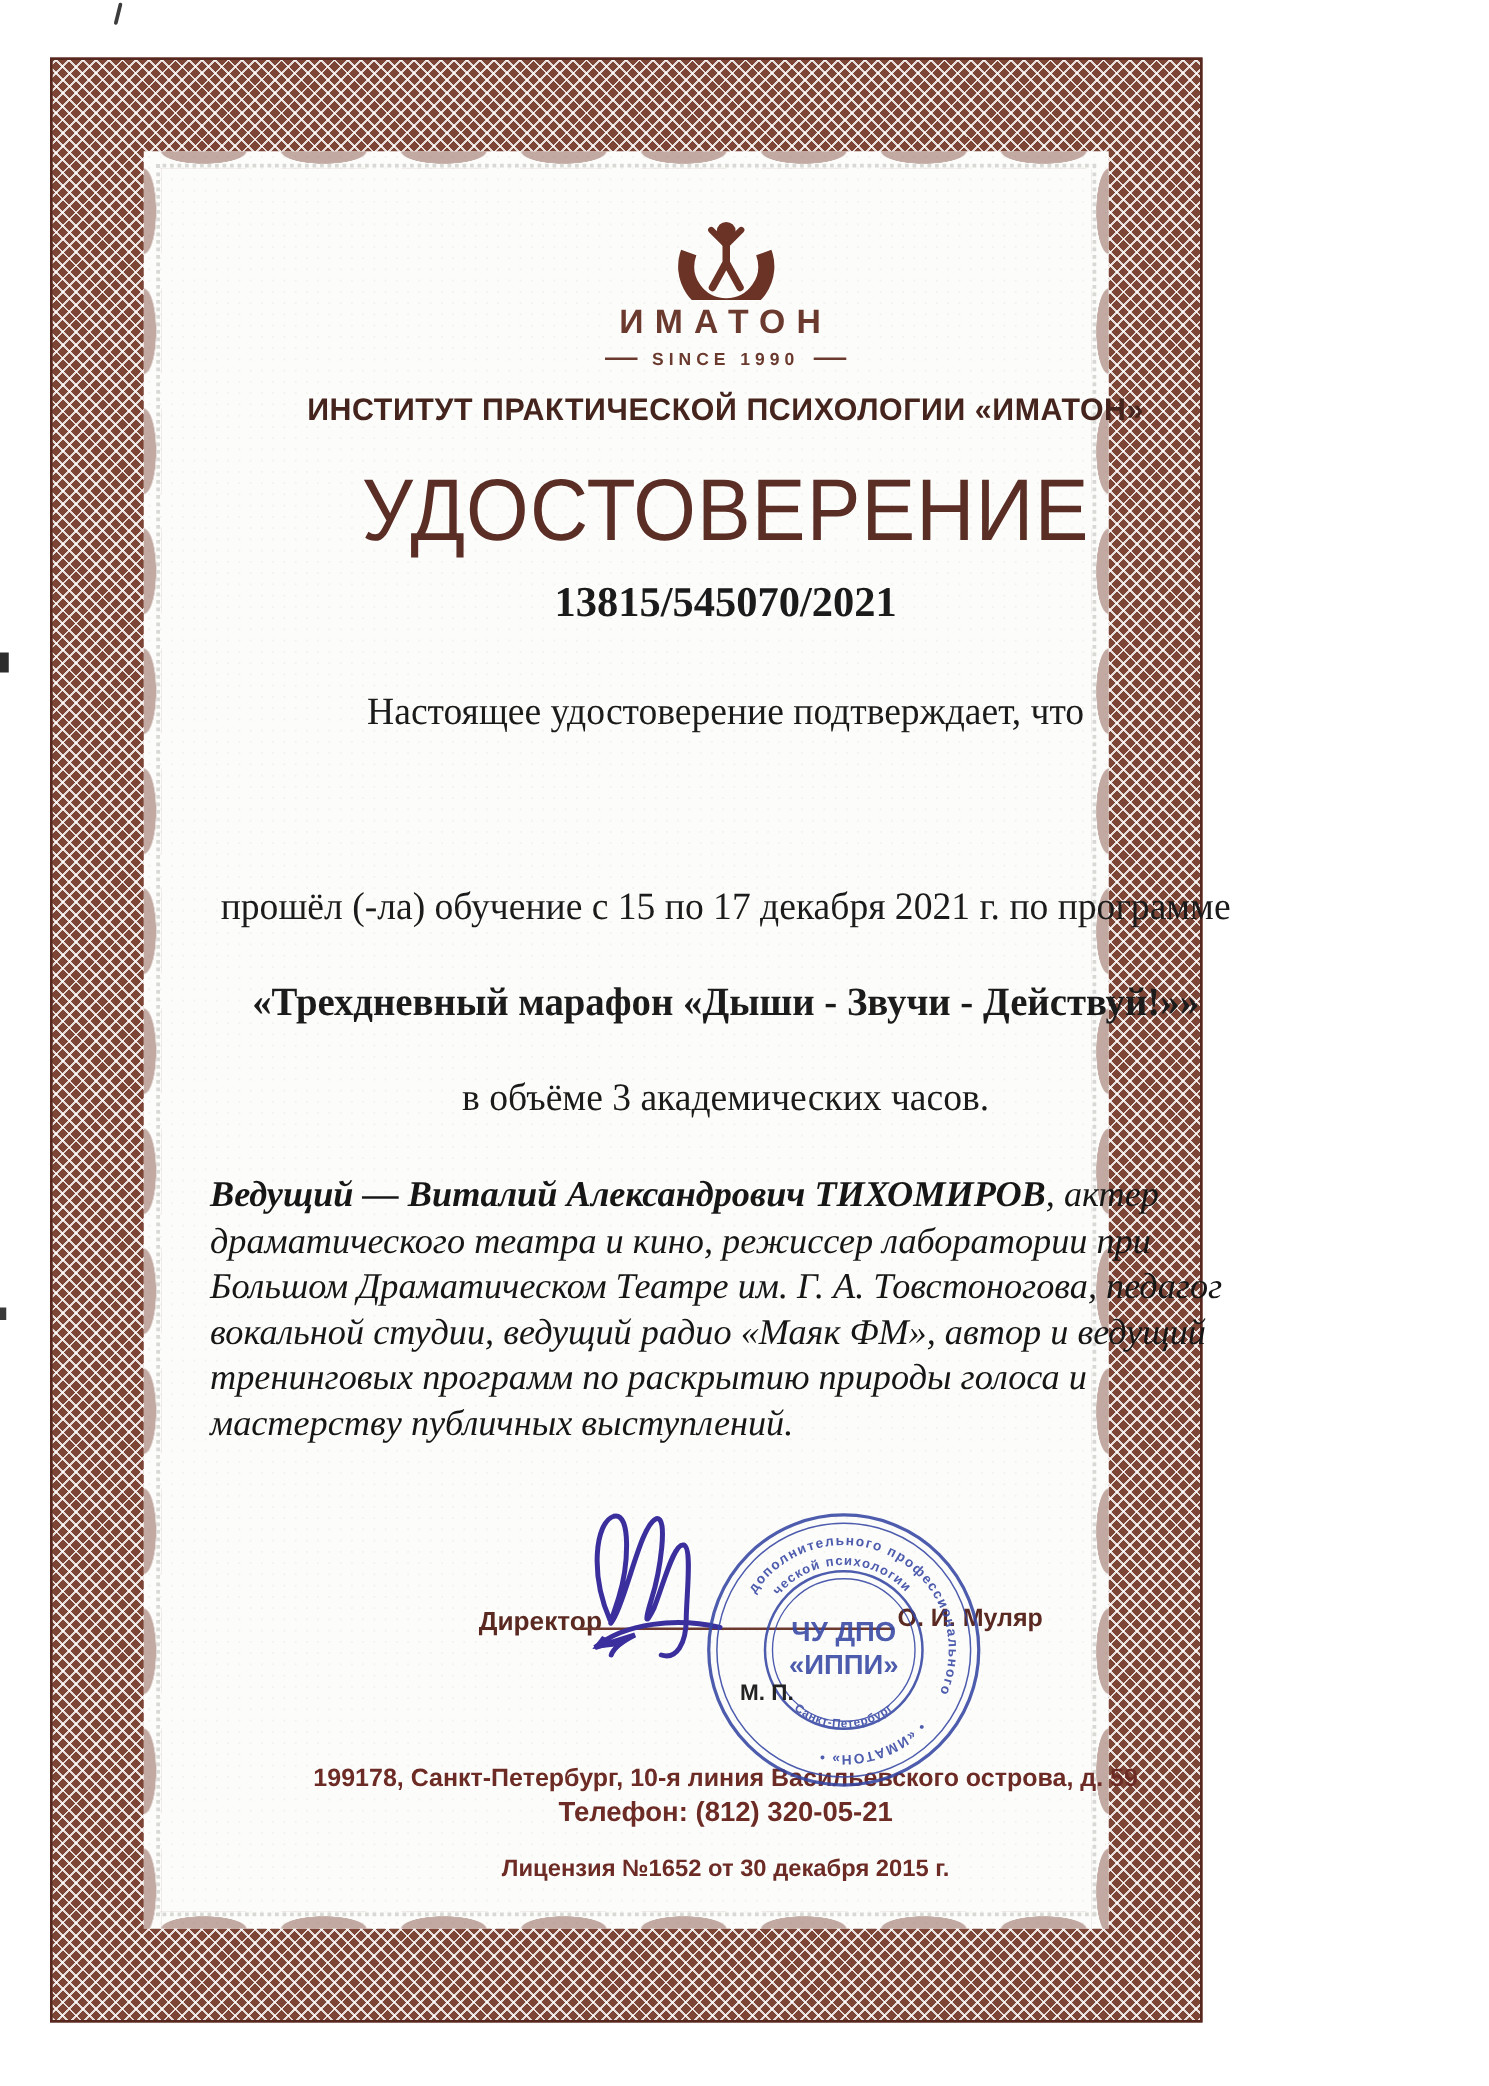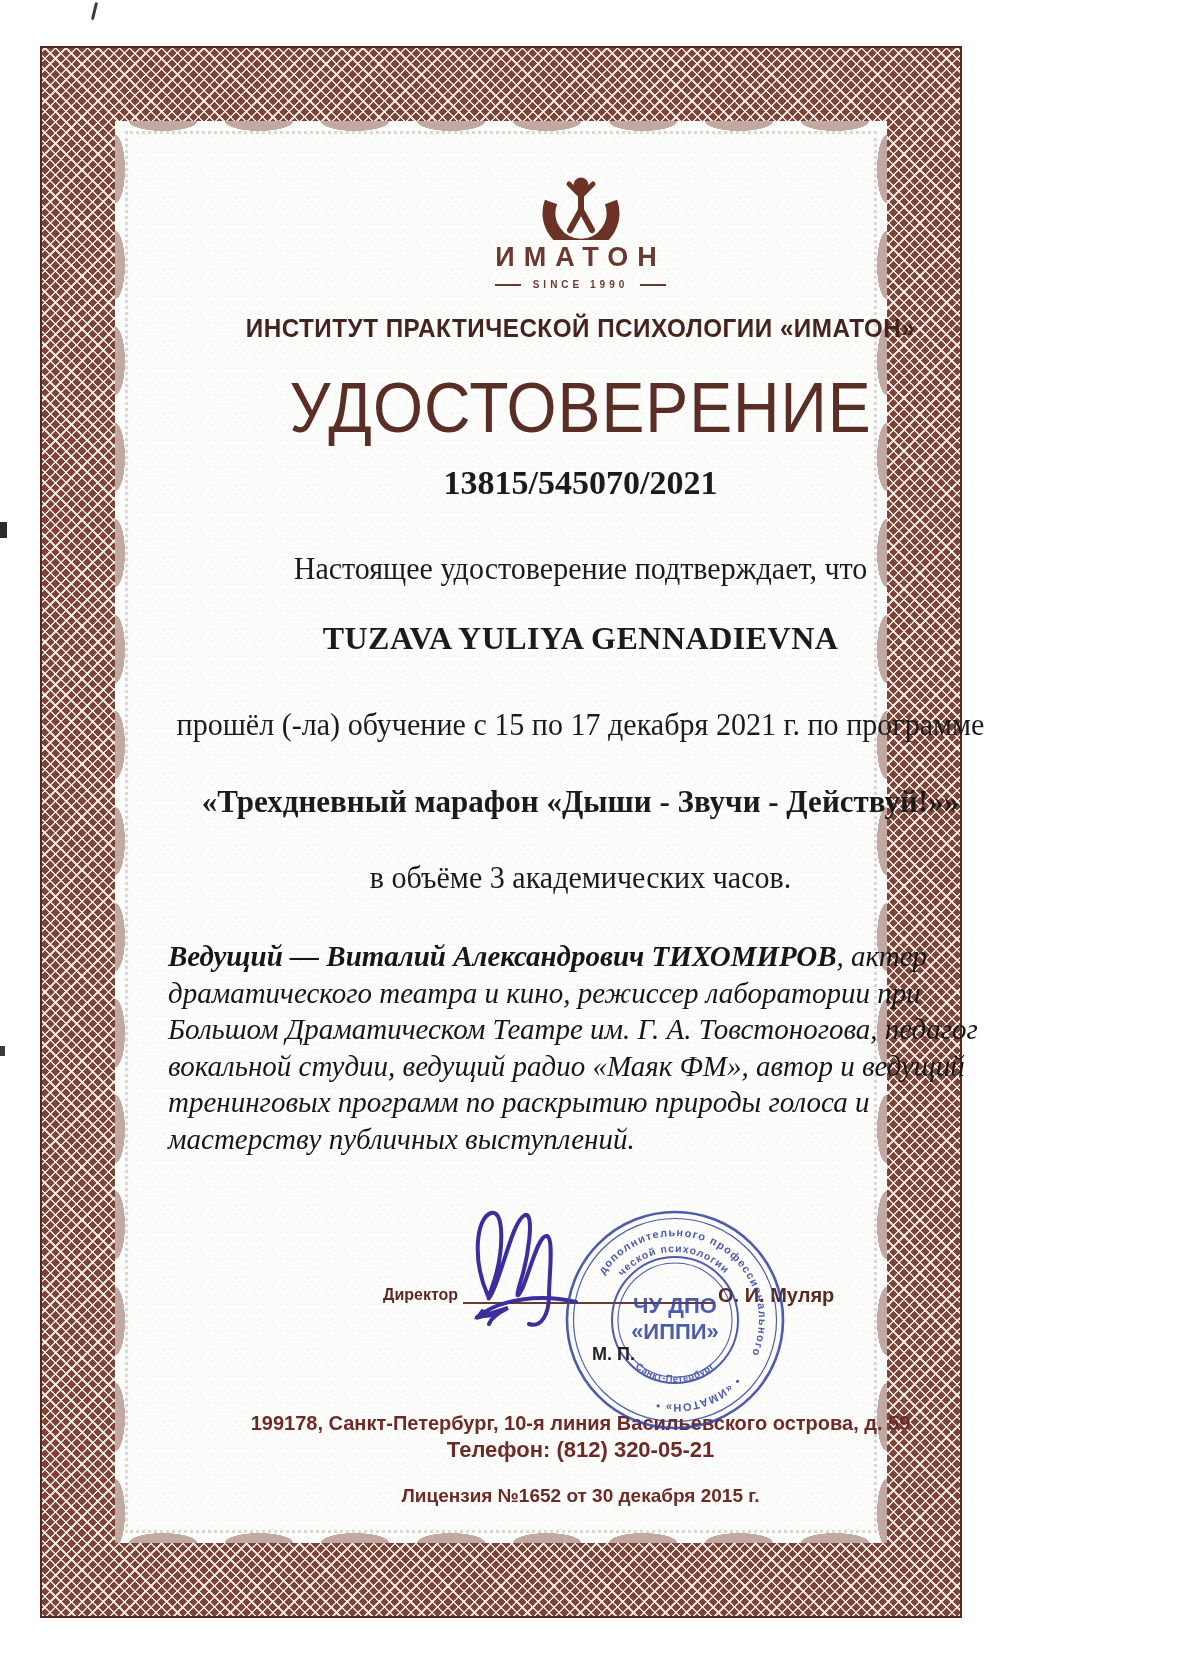--- a/index.html
+++ b/index.html
@@ -28,39 +28,39 @@
   .sc.r{top:0;bottom:0;right:0;width:14px;
     background:radial-gradient(ellipse 14px 48px at 100% 50%,rgba(124,69,54,.45) 0 70%,transparent 72%);
     background-size:14px 96px;background-repeat:repeat-y;}
   .chain{position:absolute;inset:10px;border:3px dotted #d8d8d4;}
   
   .cl{position:absolute;left:100px;width:961px;text-align:center;color:#1b1b1b;}
   .brand{top:242px;font-family:"Liberation Sans",sans-serif;font-weight:600;font-size:27px;
          letter-spacing:9px;color:#6b3a2e;}
   .since-row{top:279px;display:flex;justify-content:center;align-items:center;gap:12px;}
   .since-row .dash{width:26px;height:2px;background:#6b3a2e;}
-  .since{font-family:"Liberation Sans",sans-serif;font-weight:bold;font-size:10px;
+  .since{font-family:"Liberation Sans",sans-serif;font-weight:bold;font-size:14px;
          letter-spacing:4px;color:#6b3a2e;}
   .inst{top:314px;font-family:"Liberation Sans",sans-serif;font-weight:bold;font-size:25px;
         letter-spacing:.5px;color:#45241d;transform:scaleX(.97);}
   .title{top:368px;font-family:"Liberation Sans",sans-serif;font-weight:400;font-size:70px;
          color:#5a2d25;transform:scaleX(.92);letter-spacing:1px;}
   .num{top:464px;font-weight:bold;font-size:34px;}
   .t31{font-size:31px;transform:scaleX(.97);}
   .confirm{top:551px;}
   .recipient{top:620px;font-weight:bold;font-size:32px;letter-spacing:.5px;}
   .course{top:707px;}
   .program{top:783px;font-weight:bold;font-size:32px;transform:scaleX(.97);}
   .volume{top:860px;}
   .para{position:absolute;left:168px;top:938px;width:845px;font-style:italic;font-size:29px;
         line-height:36.5px;color:#161616;text-align:left;}
   .para b{font-weight:bold;}
   
   .sig-label{position:absolute;left:383px;top:1286px;font-family:"Liberation Sans",sans-serif;
-     font-weight:bold;font-size:16px;color:#5a2a22;}
+     font-weight:bold;font-size:21px;color:#5a2a22;}
   .sig-line{position:absolute;left:463px;top:1302px;width:252px;height:2px;background:#6e3a30;}
   .signatory{position:absolute;left:718px;top:1284px;font-family:"Liberation Sans",sans-serif;
      font-weight:bold;font-size:20px;color:#5a2a22;}
   .mp{position:absolute;left:592px;top:1344px;font-family:"Liberation Sans",sans-serif;
      font-weight:bold;font-size:18px;color:#232323;z-index:6;}
   .signature-svg{position:absolute;left:468px;top:1198px;z-index:4;}
   .stamp-svg{position:absolute;left:560px;top:1205px;z-index:5;opacity:.88;}
   
   .foot{font-family:"Liberation Sans",sans-serif;font-weight:bold;color:#6d2b25;}
   .f1{top:1412px;font-size:20px;}
@@ -105,21 +105,20 @@
   <div class="cl since-row">
     <span class="dash"></span>
     <span class="since">SINCE 1990</span>
     <span class="dash"></span>
   </div>
 
   <div class="cl inst">ИНСТИТУТ ПРАКТИЧЕСКОЙ ПСИХОЛОГИИ «ИМАТОН»</div>
   <div class="cl title">УДОСТОВЕРЕНИЕ</div>
   <div class="cl num">13815/545070/2021</div>
   <div class="cl t31 confirm">Настоящее удостоверение подтверждает, что</div>
-  <div class="cl recipient">TUZAVA YULIYA GENNADIEVNA</div>
   <div class="cl t31 course">прошёл (-ла) обучение с 15 по 17 декабря 2021 г. по программе</div>
   <div class="cl program">«Трехдневный марафон «Дыши - Звучи - Действуй!»»</div>
   <div class="cl t31 volume">в объёме 3 академических часов.</div>
 
   <div class="para"><b>Ведущий — Виталий Александрович ТИХОМИРОВ</b><span>, актер драматического театра и кино, режиссер лаборатории при Большом Драматическом Театре им. Г. А. Товстоногова, педагог вокальной студии, ведущий радио «Маяк ФМ», автор и ведущий тренинговых программ по раскрытию природы голоса и мастерству публичных выступлений.</span></div>
 
   <div class="sig-label">Директор</div>
   <div class="sig-line"></div>
   <div class="signatory">О. И. Муляр</div>
   <div class="mp">М. П.</div>

